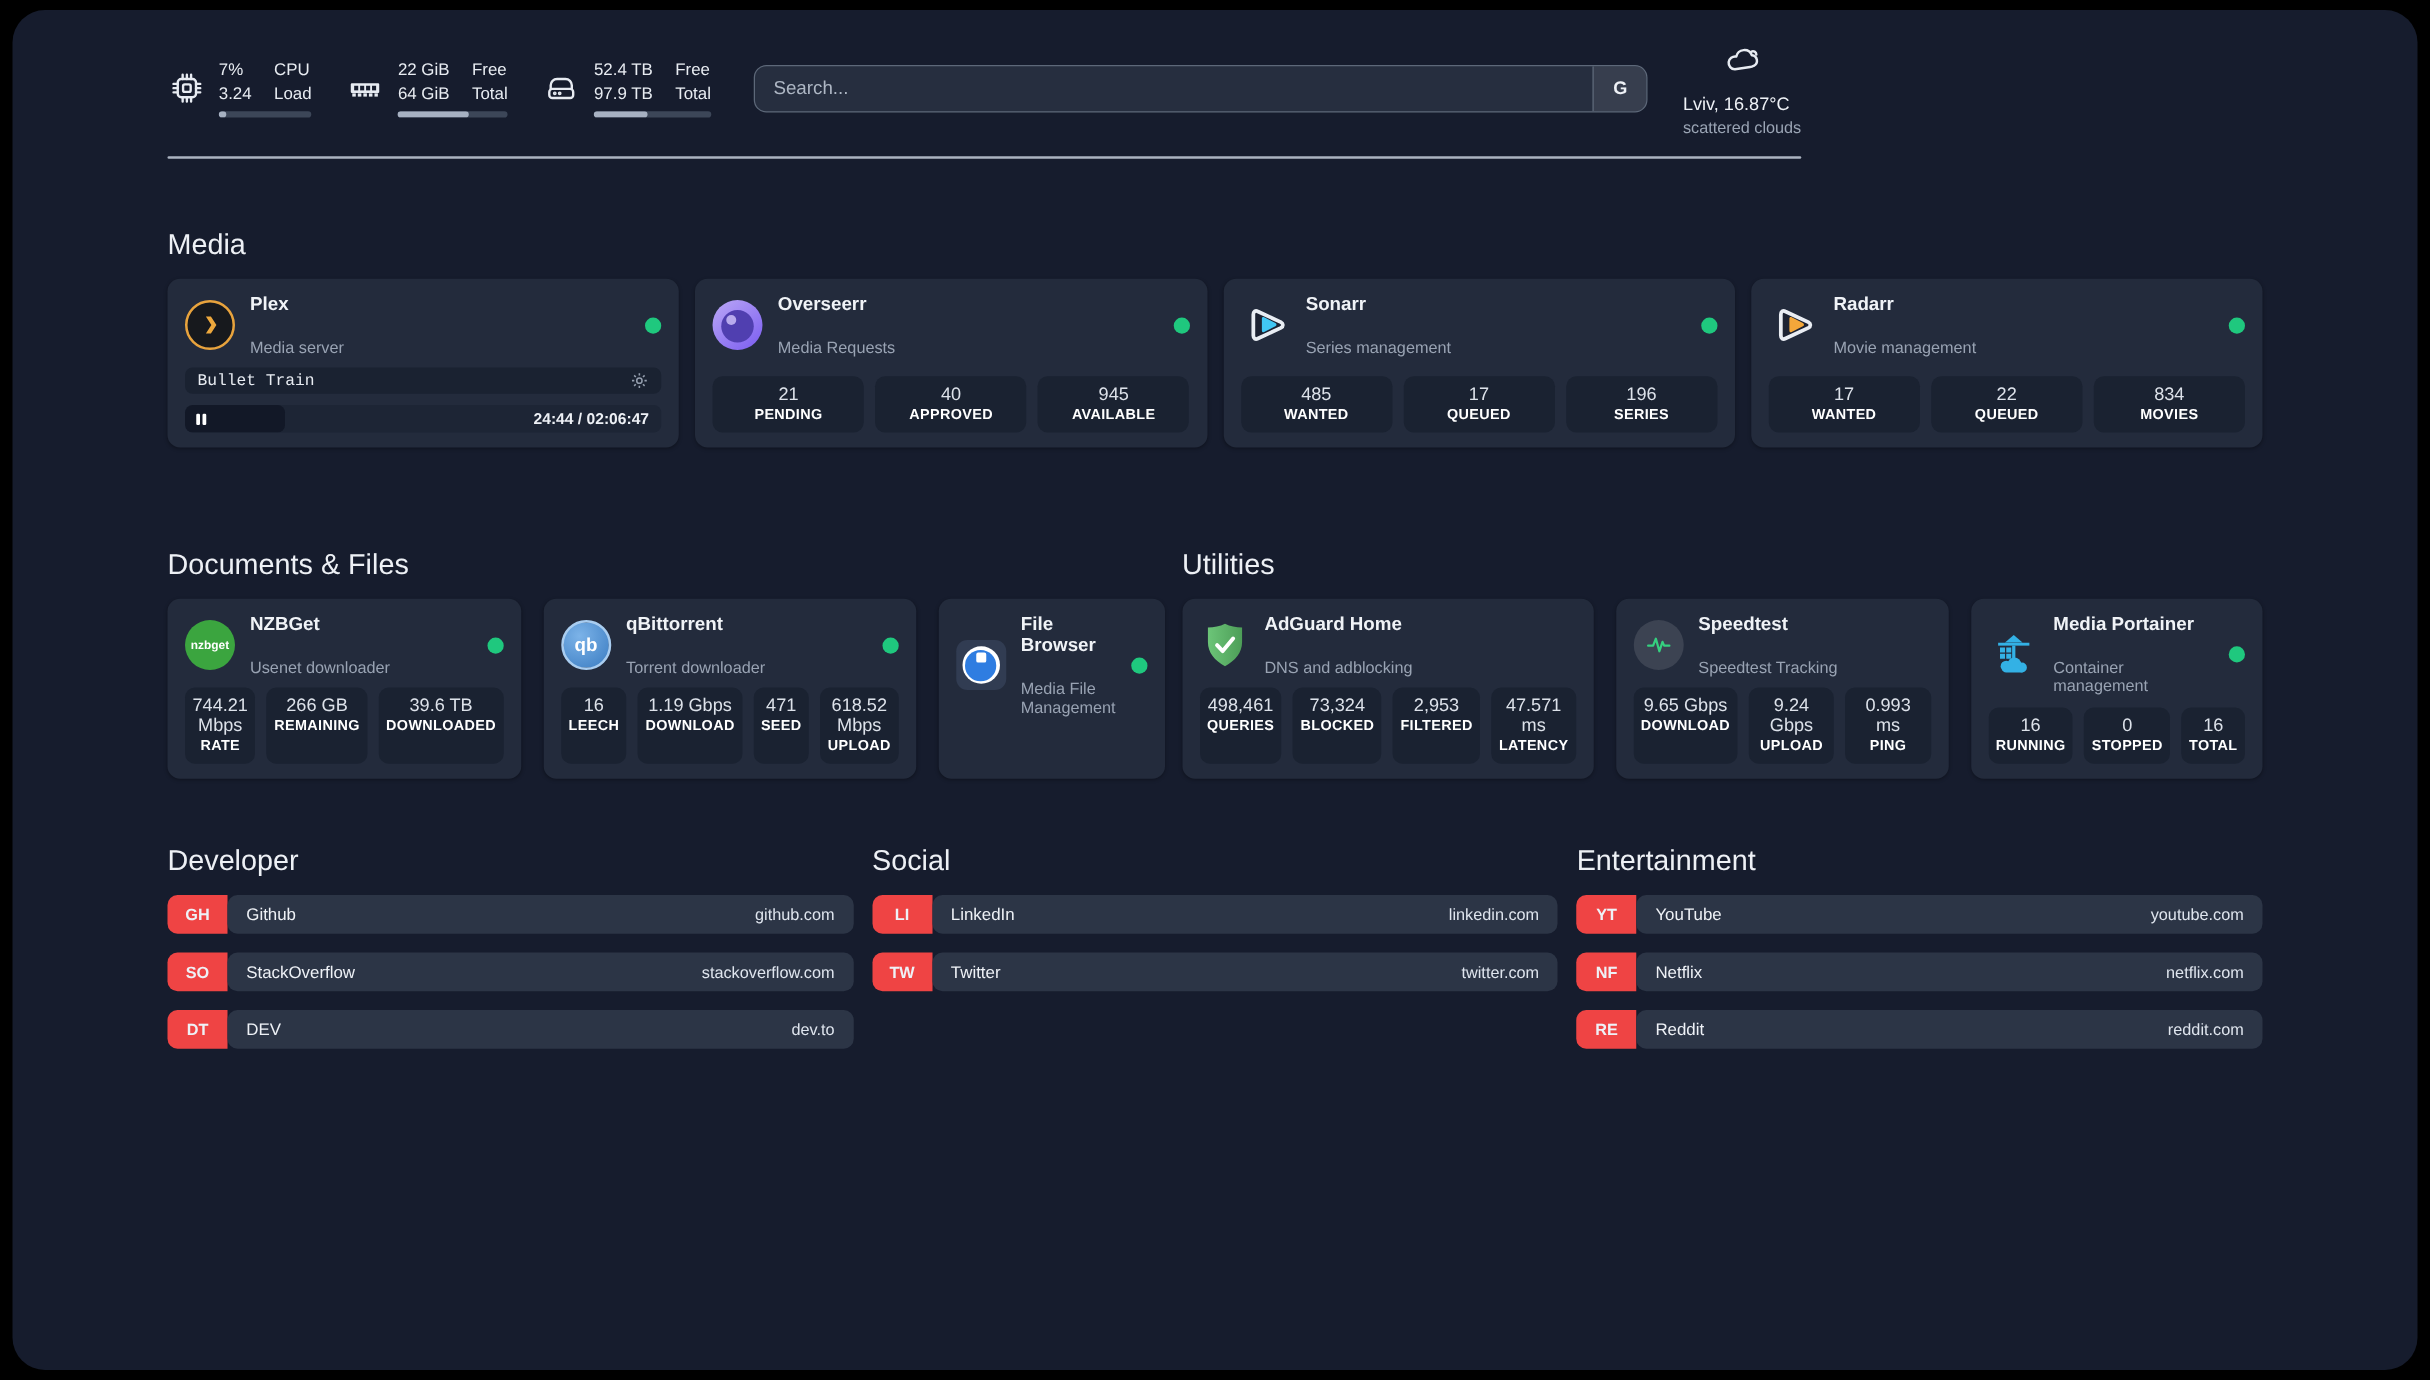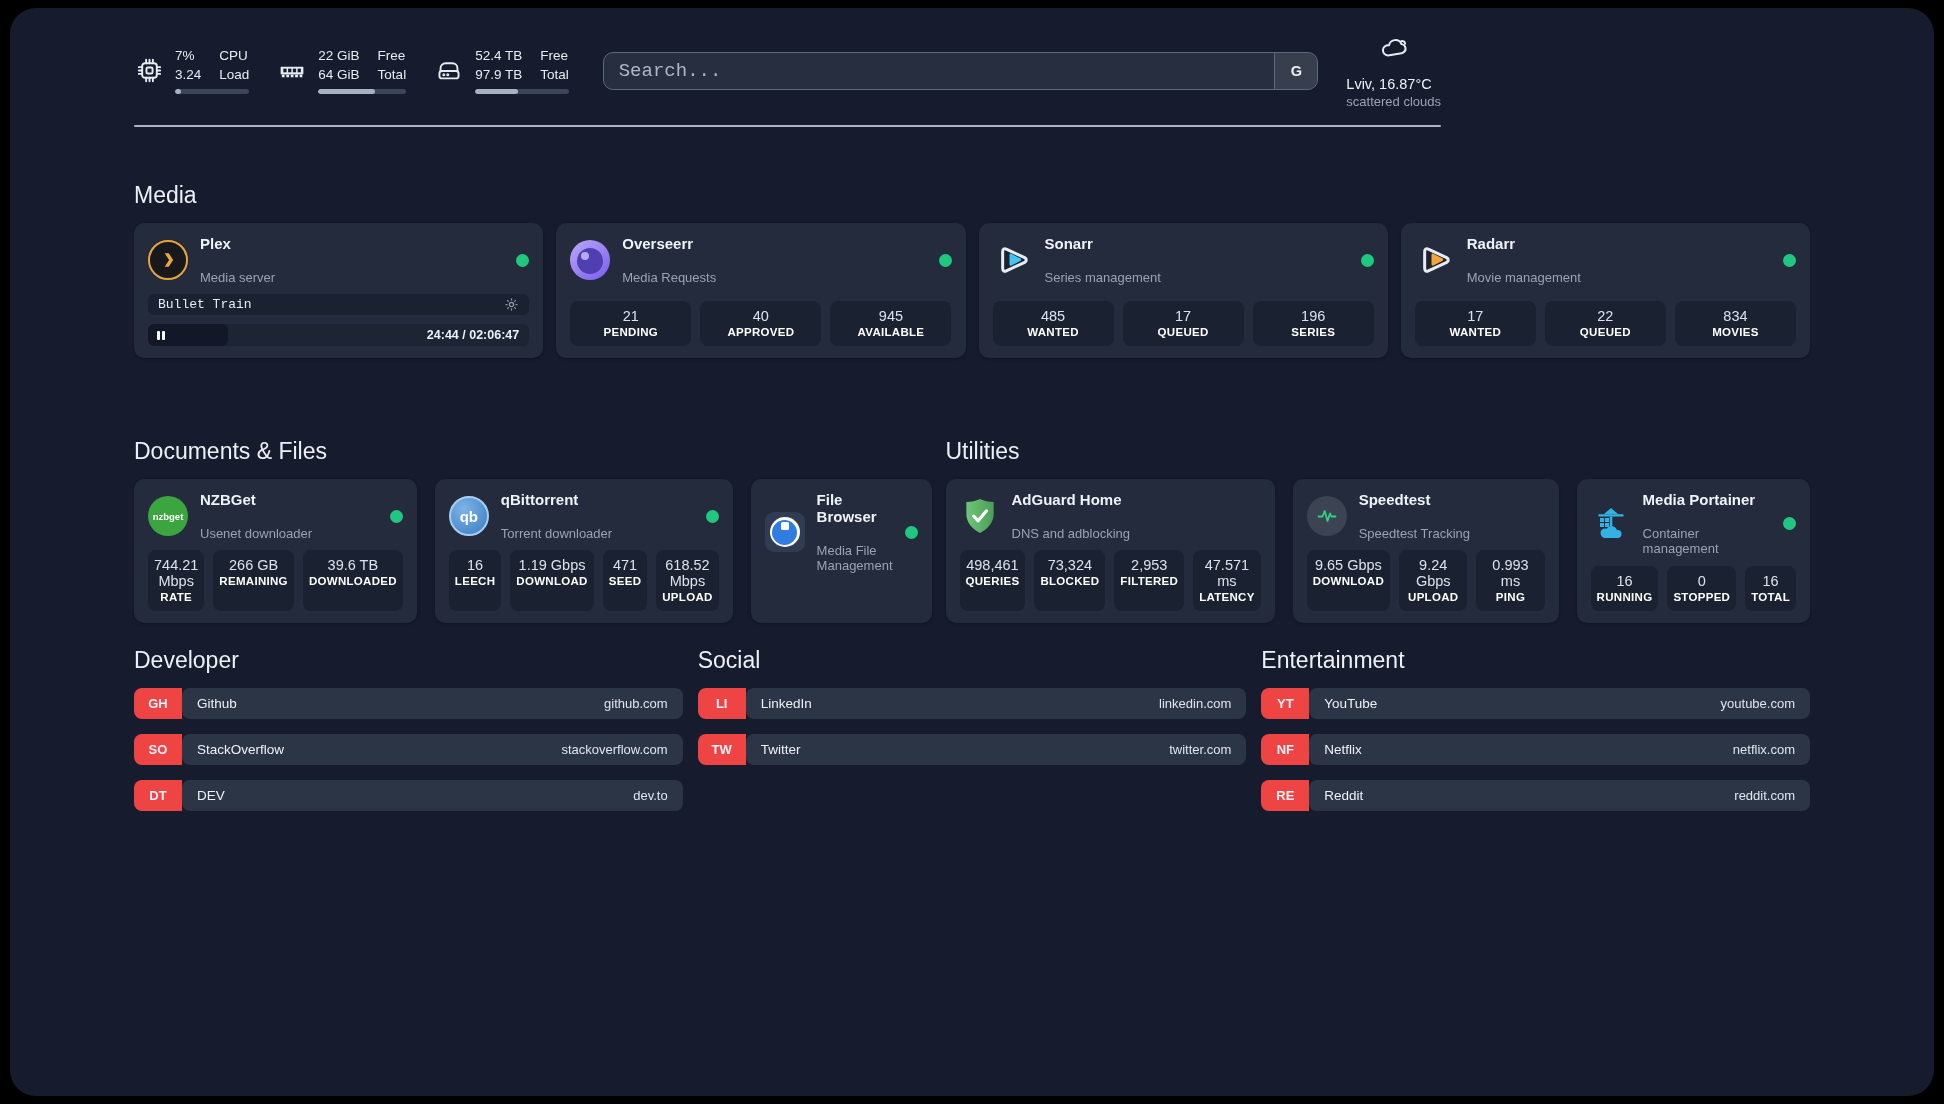--- a/index.html
+++ b/index.html
@@ -12,21 +12,21 @@
   .header{display:flex;align-items:center;width:1307px;padding-top:24px;}
   .resources{display:flex;gap:28px;align-items:center;}
   .resource{display:flex;gap:11px;align-items:center;}
   .res-icon{display:flex;align-items:center;justify-content:center;width:30px;}
   .res-cols{display:flex;gap:18px;}
   .res-col{display:flex;flex-direction:column;font-size:13.5px;line-height:1.4;color:#e8ecf2;}
   .res-bar{margin-top:5px;height:5px;border-radius:3px;background:#3c4658;overflow:hidden;}
   .res-bar i{display:block;height:100%;background:#a7b1c2;border-radius:3px;}
   .search{flex:1;margin:0 28px 0 34px;display:flex;align-items:stretch;height:36px;
     border:1.5px solid #5d6879;border-radius:10px;background:#262e3f;overflow:hidden;}
-  .search input{flex:1;background:transparent;border:0;outline:0;color:#86efac;padding:0 15px;font-size:19px;font-family:Liberation Mono, monospace;}
+  .search input{flex:1;background:transparent;border:0;outline:0;color:#86efac;padding:0 15px;font-size:15px;}
   .search input::placeholder{color:#aeb7c4;}
   .g-btn{width:42px;display:flex;align-items:center;justify-content:center;background:rgba(255,255,255,.08);
     border-left:1.5px solid #5d6879;color:#eef1f6;font-size:14.5px;font-weight:600;cursor:pointer;}
   .weather{display:flex;align-items:center;gap:13px;flex-direction:column;}
   .weather-line1{font-size:14.5px;color:#eef1f6;}
   .weather-line2{font-size:13px;color:#9aa4b4;margin-top:2px;}
   .divider{width:1307px;height:2px;background:#c6cedb;border-radius:1px;margin-top:16px;opacity:.85;}
 
   
   .sec-title{font-size:23px;font-weight:500;color:#edf0f5;margin:0 0 14px;}
@@ -53,21 +53,21 @@
     justify-content:space-between;padding-right:10px;overflow:hidden;}
   .played{background:#121827;height:100%;border-radius:6px;display:flex;align-items:center;padding-left:9px;}
   .pause-icon{display:inline-flex;gap:2.5px;cursor:pointer;}
   .pause-icon i{width:2.5px;height:9px;background:#fff;border-radius:1px;display:block;}
   .time{font-size:12.5px;font-weight:600;color:#edf0f5;white-space:nowrap;}
 
   .two-col{display:grid;grid-template-columns:38.7fr 61.3fr;gap:14px;margin-top:80px;align-items:start;}
   .col-stack{display:flex;flex-direction:row;gap:18px;}
 
   
-  .bookmarks{display:grid;grid-template-columns:1fr 1fr 1fr;gap:15px;margin-top:24px;padding-bottom:30px;}
+  .bookmarks{display:grid;grid-template-columns:1fr 1fr 1fr;gap:15px;margin-top:52px;padding-bottom:30px;}
   .bm-row{display:flex;height:31px;margin-bottom:15px;cursor:pointer;}
   .bm-abbr{width:48px;flex:0 0 48px;background:#ef4444;border-radius:8px 0 0 8px;display:flex;
     align-items:center;justify-content:center;font-size:13px;font-weight:600;color:#eef1f6;}
   .bm-pill{flex:1;background:#2c3546;border-radius:8px;display:flex;align-items:center;
     justify-content:space-between;padding:12px 15px;}
   .bm-name{font-size:13.5px;color:#eef1f6;}
   .bm-url{font-size:13px;color:#dfe5ee;}
 
   
   .icon-circle{width:40px;height:40px;border-radius:50%;display:flex;align-items:center;justify-content:center;box-sizing:border-box;}

